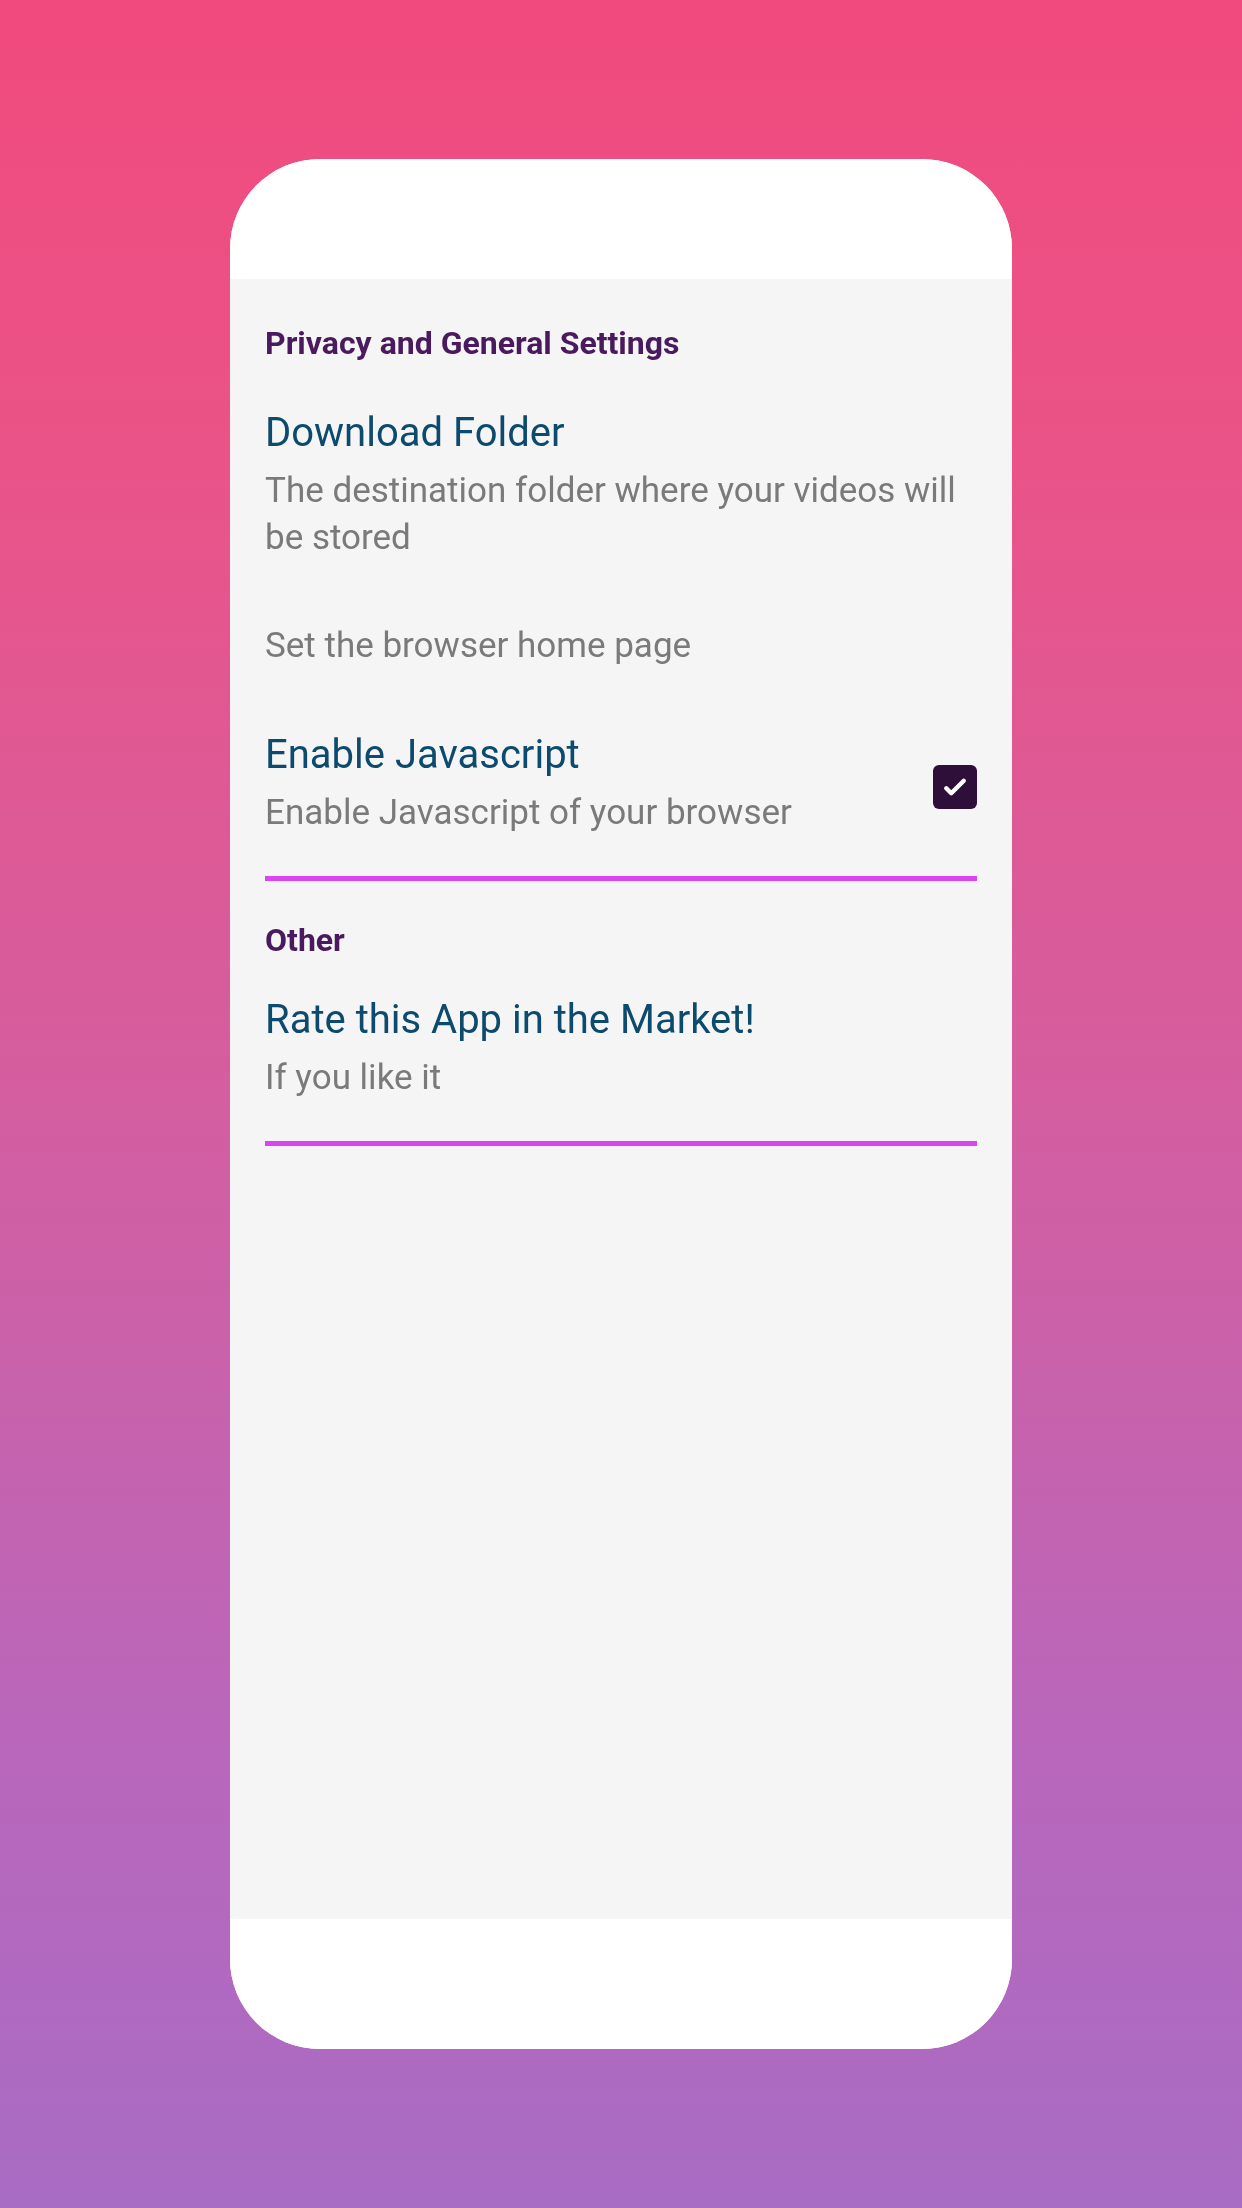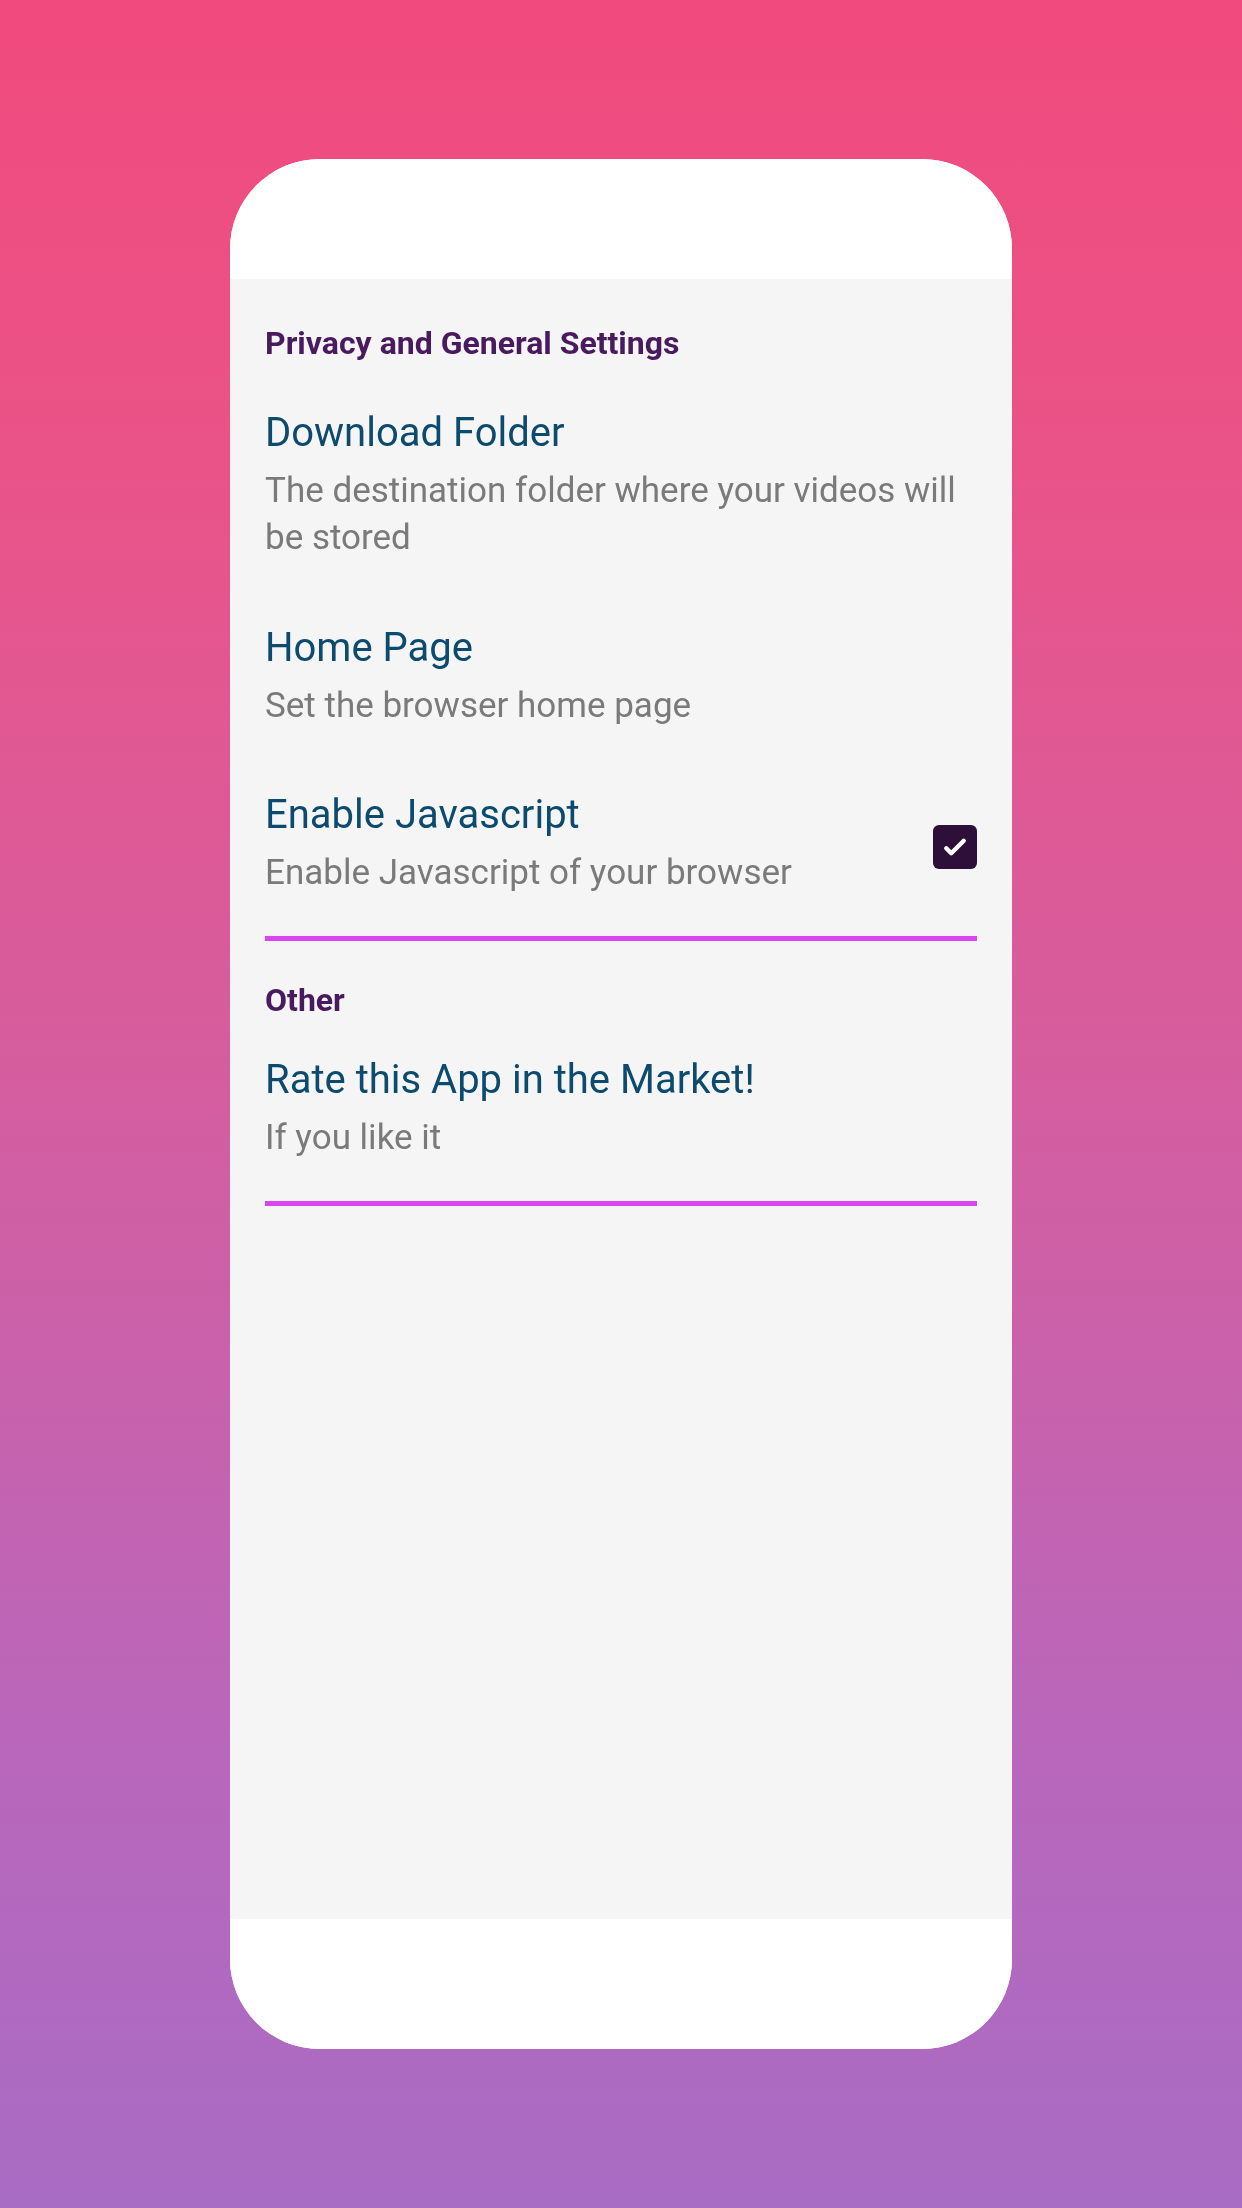--- a/index.html
+++ b/index.html
@@ -127,21 +127,20 @@
     <div class="settings-content">
 
       <div class="section-header">Privacy and General Settings</div>
 
       <div class="setting-item">
         <div class="setting-title">Download Folder</div>
         <div class="setting-subtitle">The destination folder where your videos will be stored</div>
       </div>
 
       <div class="setting-item">
-        <div class="setting-title">Home Page</div>
         <div class="setting-subtitle">Set the browser home page</div>
       </div>
 
       <div class="setting-item with-divider">
         <div class="setting-row">
           <div class="setting-text">
             <div class="setting-title">Enable Javascript</div>
             <div class="setting-subtitle">Enable Javascript of your browser</div>
           </div>
           <div class="checkbox">

